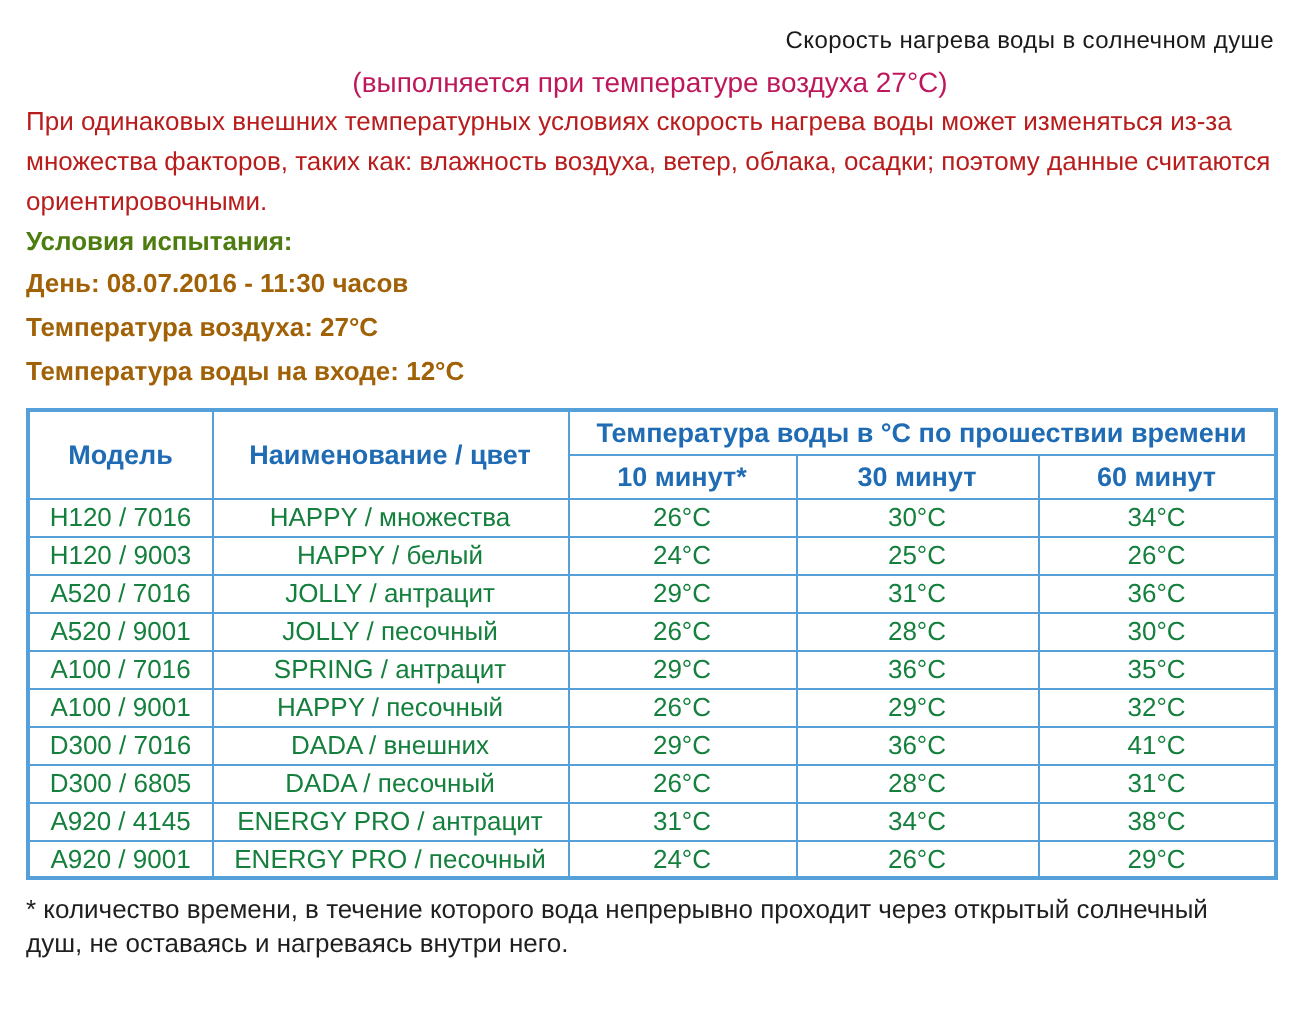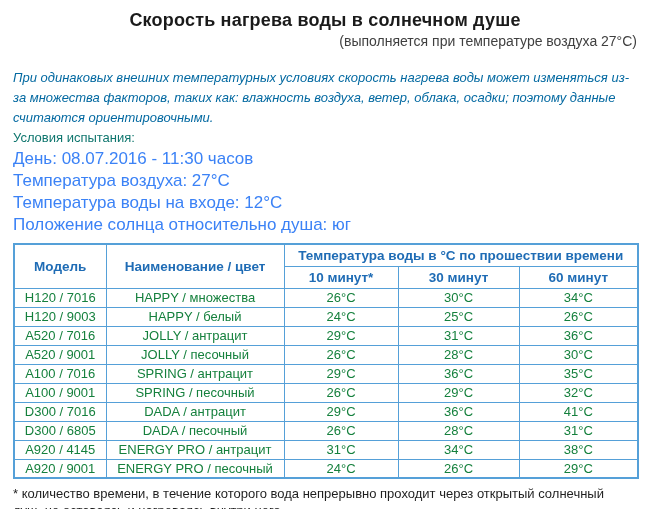--- a/index.html
+++ b/index.html
@@ -7,51 +7,50 @@
   body {
     width: 650px;
     height: 509px;
     font-family: "Liberation Sans", sans-serif;
     color: #1f1f1f;
     overflow: hidden;
   }
   .page { padding: 9px 13px 0 13px; }
 
   .title {
-    text-align: center;
-    font-size: 18px;
-    font-weight: bold;
+    text-align: right;
+    font-size: 12px;
+    font-weight: normal;
     line-height: 23px;
     color: #1a1a1a;
     letter-spacing: 0.2px;
   }
   .subtitle {
-    text-align: right;
+    text-align: center;
     font-size: 14px;
     line-height: 19px;
-    color: #404040;
+    color: #be185d;
   }
 
   .intro {
-    margin-top: 17px;
     font-size: 13px;
     line-height: 20px;
-    color: #0369a1;
-    font-style: italic;
+    color: #b91c1c;
   }
   .cond-heading {
     font-size: 13px;
-    font-weight: normal;
+    font-weight: bold;
     line-height: 20px;
-    color: #0f766e;
+    color: #4d7c0f;
   }
   .cond-list .cond-line {
-    font-size: 17px;
+    font-size: 13px;
     line-height: 22px;
-    color: #3b82f6;
+    color: #a16207;
+    font-weight: bold;
   }
 
   table.results {
     margin-top: 7px;
     width: 624px;
     border-collapse: collapse;
     table-layout: fixed;
   }
   table.results th, table.results td {
     border: 1.5px solid #55a0d8;
@@ -96,21 +95,20 @@
   <div class="subtitle">(выполняется при температуре воздуха 27°C)</div>
 
   <p class="intro">При одинаковых внешних температурных условиях скорость нагрева воды может изменяться из-за множества факторов, таких как: влажность воздуха, ветер, облака, осадки; поэтому данные считаются ориентировочными.</p>
 
   <p class="cond-heading">Условия испытания:</p>
 
   <div class="cond-list">
       <div class="cond-line">День: 08.07.2016 - 11:30 часов</div>
       <div class="cond-line">Температура воздуха: 27°C</div>
       <div class="cond-line">Температура воды на входе: 12°C</div>
-      <div class="cond-line">Положение солнца относительно душа: юг</div>
     </div>
 
   <table class="results">
     <colgroup>
       <col class="c-model">
         <col class="c-name">
         <col class="c-t10">
         <col class="c-t30">
         <col class="c-t60">
     </colgroup>
@@ -162,29 +160,29 @@
   <tr>
     <td>A100 / 7016</td>
     <td>SPRING / антрацит</td>
     <td>29°C</td>
     <td>36°C</td>
     <td>35°C</td>
   </tr>
 
   <tr>
     <td>A100 / 9001</td>
-    <td>SPRING / песочный</td>
+    <td>HAPPY / песочный</td>
     <td>26°C</td>
     <td>29°C</td>
     <td>32°C</td>
   </tr>
 
   <tr>
     <td>D300 / 7016</td>
-    <td>DADA / антрацит</td>
+    <td>DADA / внешних</td>
     <td>29°C</td>
     <td>36°C</td>
     <td>41°C</td>
   </tr>
 
   <tr>
     <td>D300 / 6805</td>
     <td>DADA / песочный</td>
     <td>26°C</td>
     <td>28°C</td>

